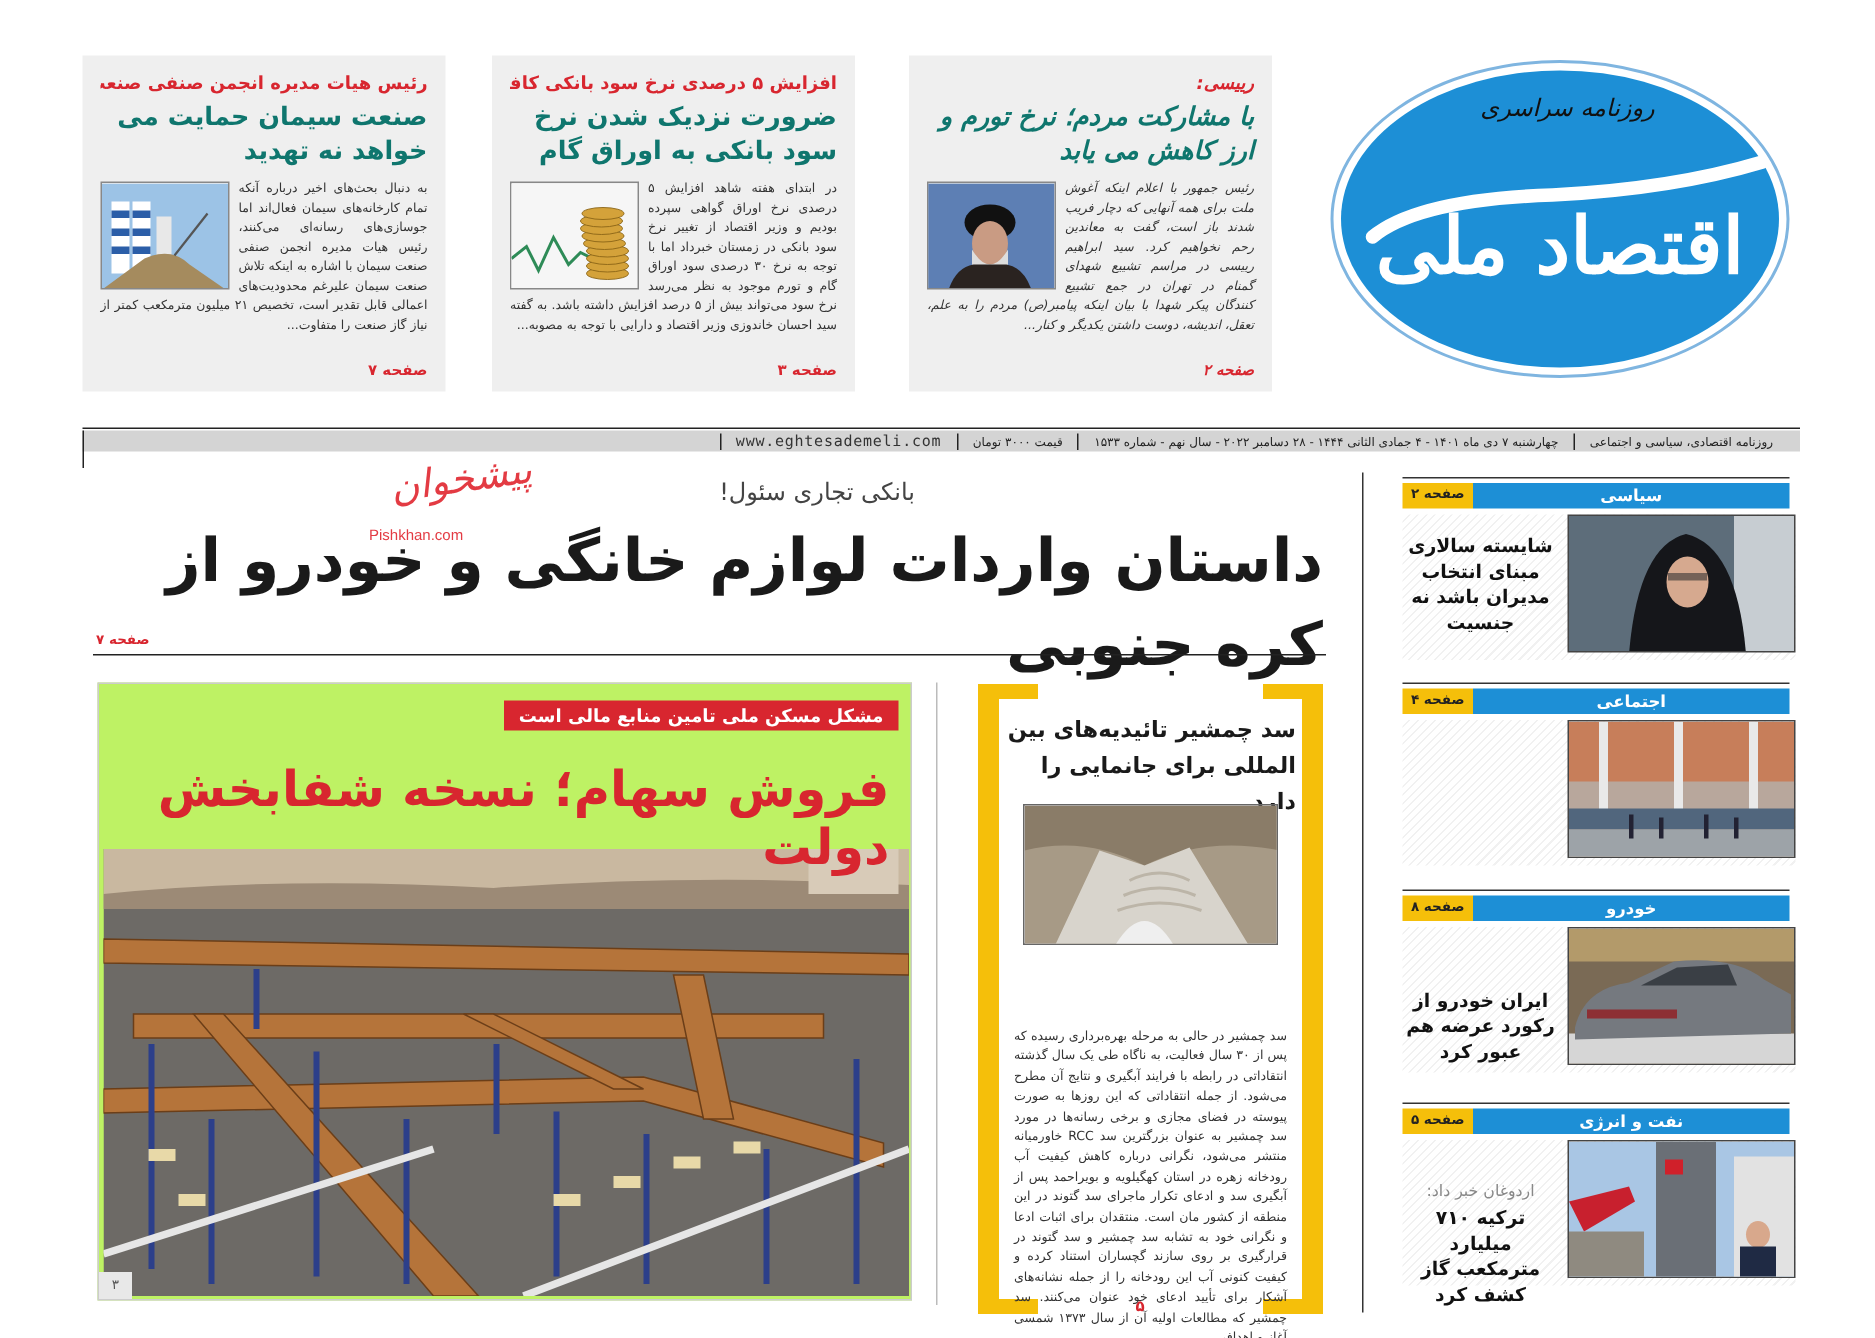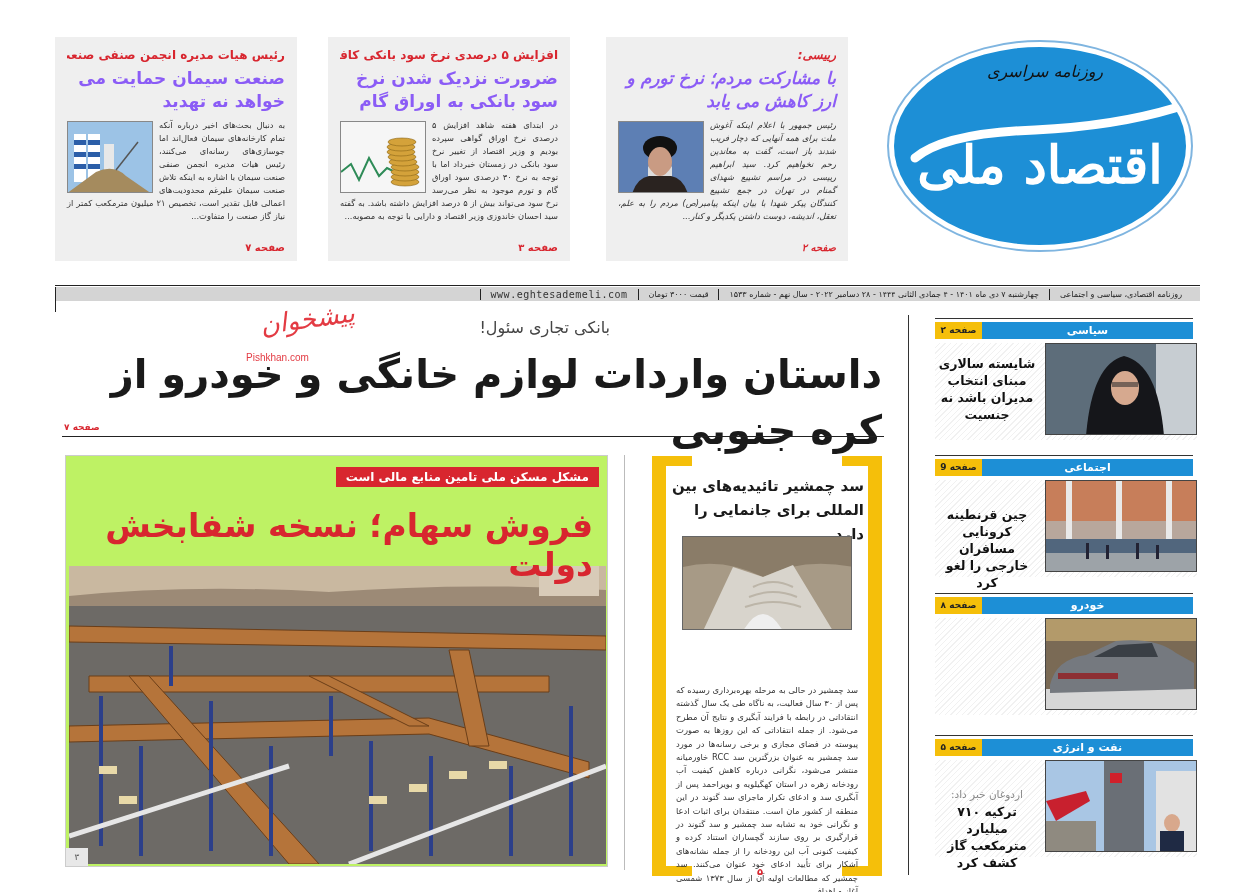--- a/index.html
+++ b/index.html
@@ -2,21 +2,21 @@
 <html><head>
 <meta charset="utf-8">
 <style>
   * { box-sizing: border-box; margin: 0; padding: 0; }
   html, body { width: 1250px; height: 892px; background: #ffffff; overflow: hidden; }
   body { font-family: "DejaVu Sans", sans-serif; position: relative; color: #1a1a1a; }
 
   
   .teaser { position: absolute; top: 37px; width: 242px; height: 224px; background: #efefef; padding: 10px 12px 8px 12px; direction: rtl; }
   .teaser .kicker { color: #d8262f; font-weight: bold; font-size: 12px; line-height: 16px; white-space: nowrap; overflow: hidden; }
-  .teaser .headline { font-weight: bold; font-size: 17px; line-height: 23px; color: #8b5cf6; margin-top: 4px; }
+  .teaser .headline { font-weight: bold; font-size: 17px; line-height: 23px; color: #0f766e; margin-top: 4px; }
   .teaser .body { position: relative; margin-top: 6px; height: 118px; }
   .teaser .thumb { position: absolute; left: 0; top: 2px; width: 86px; height: 72px; border: 1px solid #888; overflow: hidden; }
   .teaser .text { font-size: 8.3px; line-height: 13px; color: #333; text-align: justify; }
   .teaser .text .wrap { float: left; width: 92px; height: 78px; }
   .teaser .page-ref { position: absolute; bottom: 8px; right: 12px; color: #d8262f; font-weight: bold; font-size: 10px; }
 
   
   .logo { position: absolute; left: 885px; top: 38px; width: 310px; height: 215px; }
 
   
@@ -281,21 +281,21 @@
         <rect x="66" y="38" width="26" height="5" fill="#333" opacity="0.6"></rect>
       </svg>
     </div>
     <div class="title">شایسته سالاری مبنای انتخاب مدیران باشد نه جنسیت</div>
   </div>
 </div>
 
 <div class="side" style="top:455px;">
   <div class="topline"></div>
   <div class="bar">
-    <div class="pg">صفحه 9</div>
+    <div class="pg">صفحه ۴</div>
     <div class="cat">اجتماعی</div>
   </div>
   <div class="content">
     <div class="photo">
       <svg width="152" height="92" viewBox="0 0 152 92">
         <rect width="152" height="92" fill="#b8a79c"></rect>
         <rect width="152" height="40" fill="#c77e5a"></rect>
         <g fill="#e9e9e9">
             <rect x="20" y="0" width="6" height="70"></rect>
             <rect x="70" y="0" width="6" height="70"></rect>
@@ -304,41 +304,41 @@
         <rect x="0" y="58" width="152" height="14" fill="#51667d"></rect>
         <rect x="0" y="72" width="152" height="20" fill="#9da3a8"></rect>
         <g fill="#223">
             <rect x="40" y="62" width="3" height="16"></rect>
             <rect x="60" y="64" width="3" height="14"></rect>
             <rect x="90" y="62" width="3" height="16"></rect>
             <rect x="110" y="64" width="3" height="14"></rect>
           </g>
       </svg>
     </div>
-    <div class="title" style="top:26px;">چین قرنطینه کرونایی مسافران خارجی را لغو کرد</div>
   </div>
 </div>
 
 <div class="side" style="top:593px;">
   <div class="topline"></div>
   <div class="bar">
     <div class="pg">صفحه ۸</div>
     <div class="cat">خودرو</div>
   </div>
   <div class="content">
     <div class="photo">
       <svg width="152" height="92" viewBox="0 0 152 92">
         <rect width="152" height="92" fill="#7a6a55"></rect>
         <rect width="152" height="22" fill="#b39a6a"></rect>
         <rect x="0" y="70" width="152" height="22" fill="#d6d6d6"></rect>
         <path d="M4 66 Q10 40 40 36 L70 22 Q110 18 130 34 L148 44 L148 70 L4 74Z" fill="#75797f"></path>
         <path d="M48 38 L72 26 L106 24 L112 38Z" fill="#3a3f45"></path>
         <rect x="12" y="54" width="60" height="6" fill="#8d2f34"></rect>
       </svg>
     </div>
+    <div class="title" style="top:40px;">ایران خودرو از رکورد عرضه هم عبور کرد</div>
   </div>
 </div>
 
 <div class="side" style="top:735px;">
   <div class="topline"></div>
   <div class="bar">
     <div class="pg">صفحه ۵</div>
     <div class="cat">نفت و انرژی</div>
   </div>
   <div class="content">

